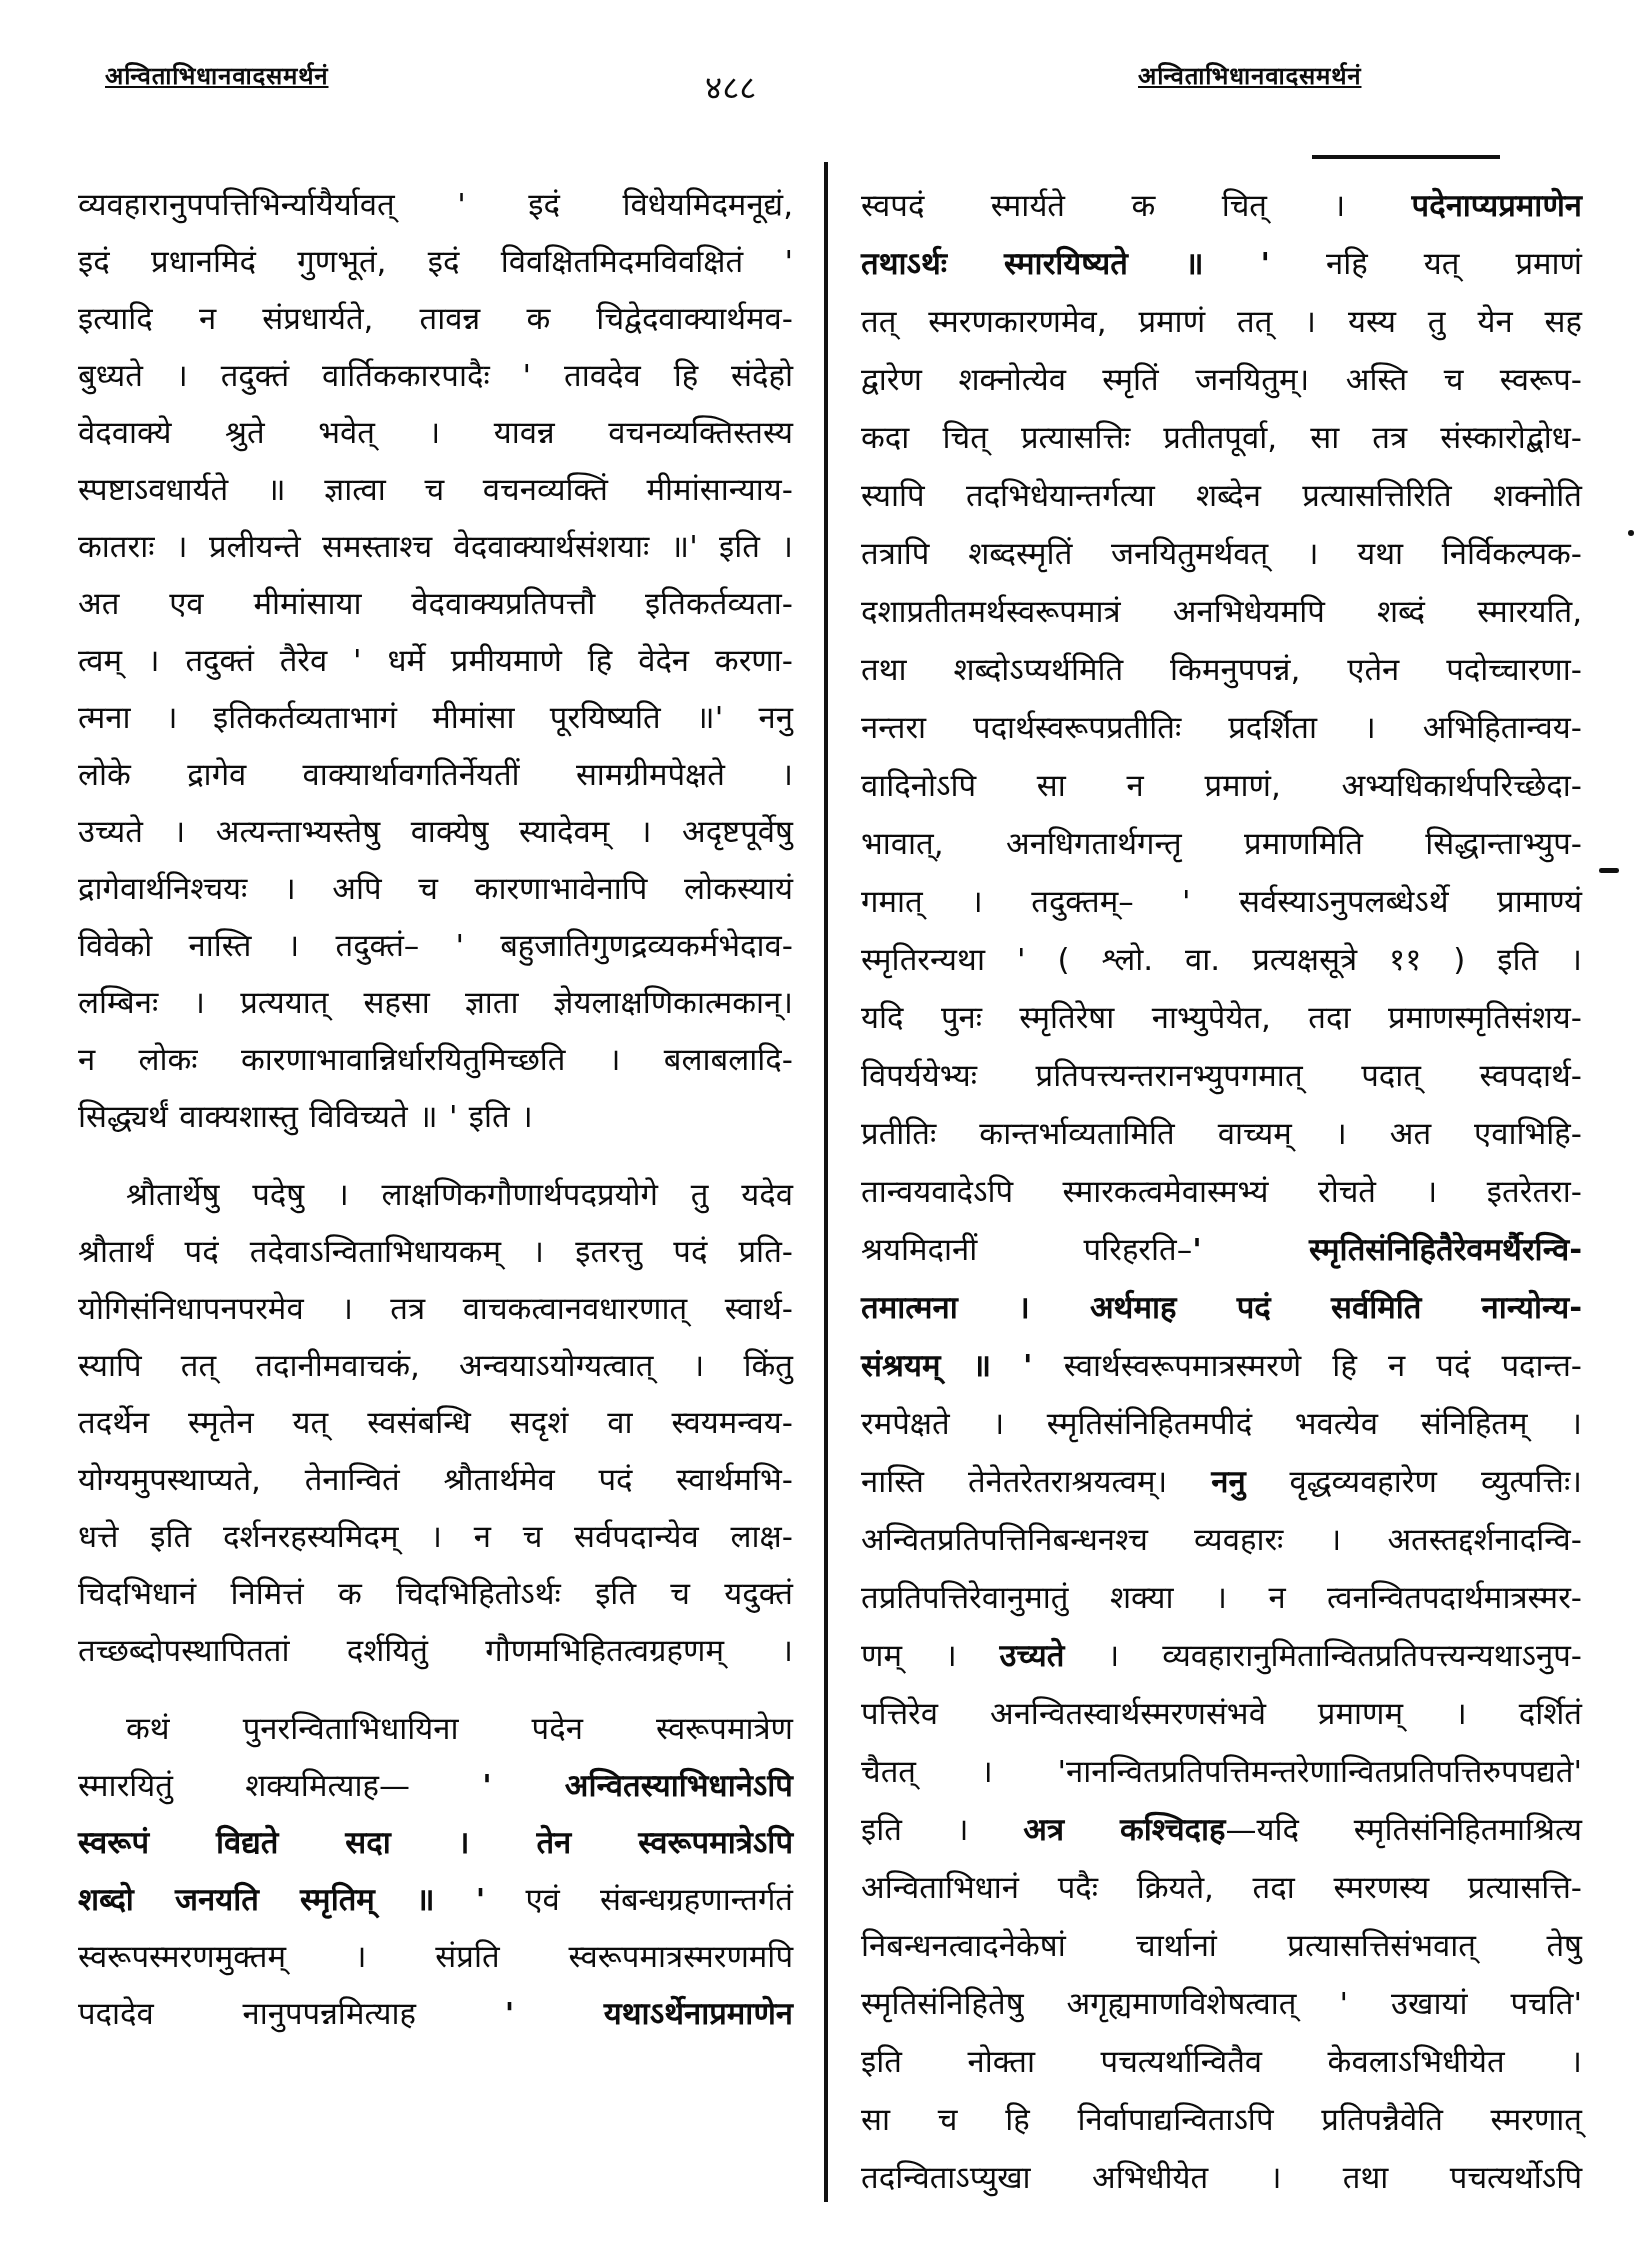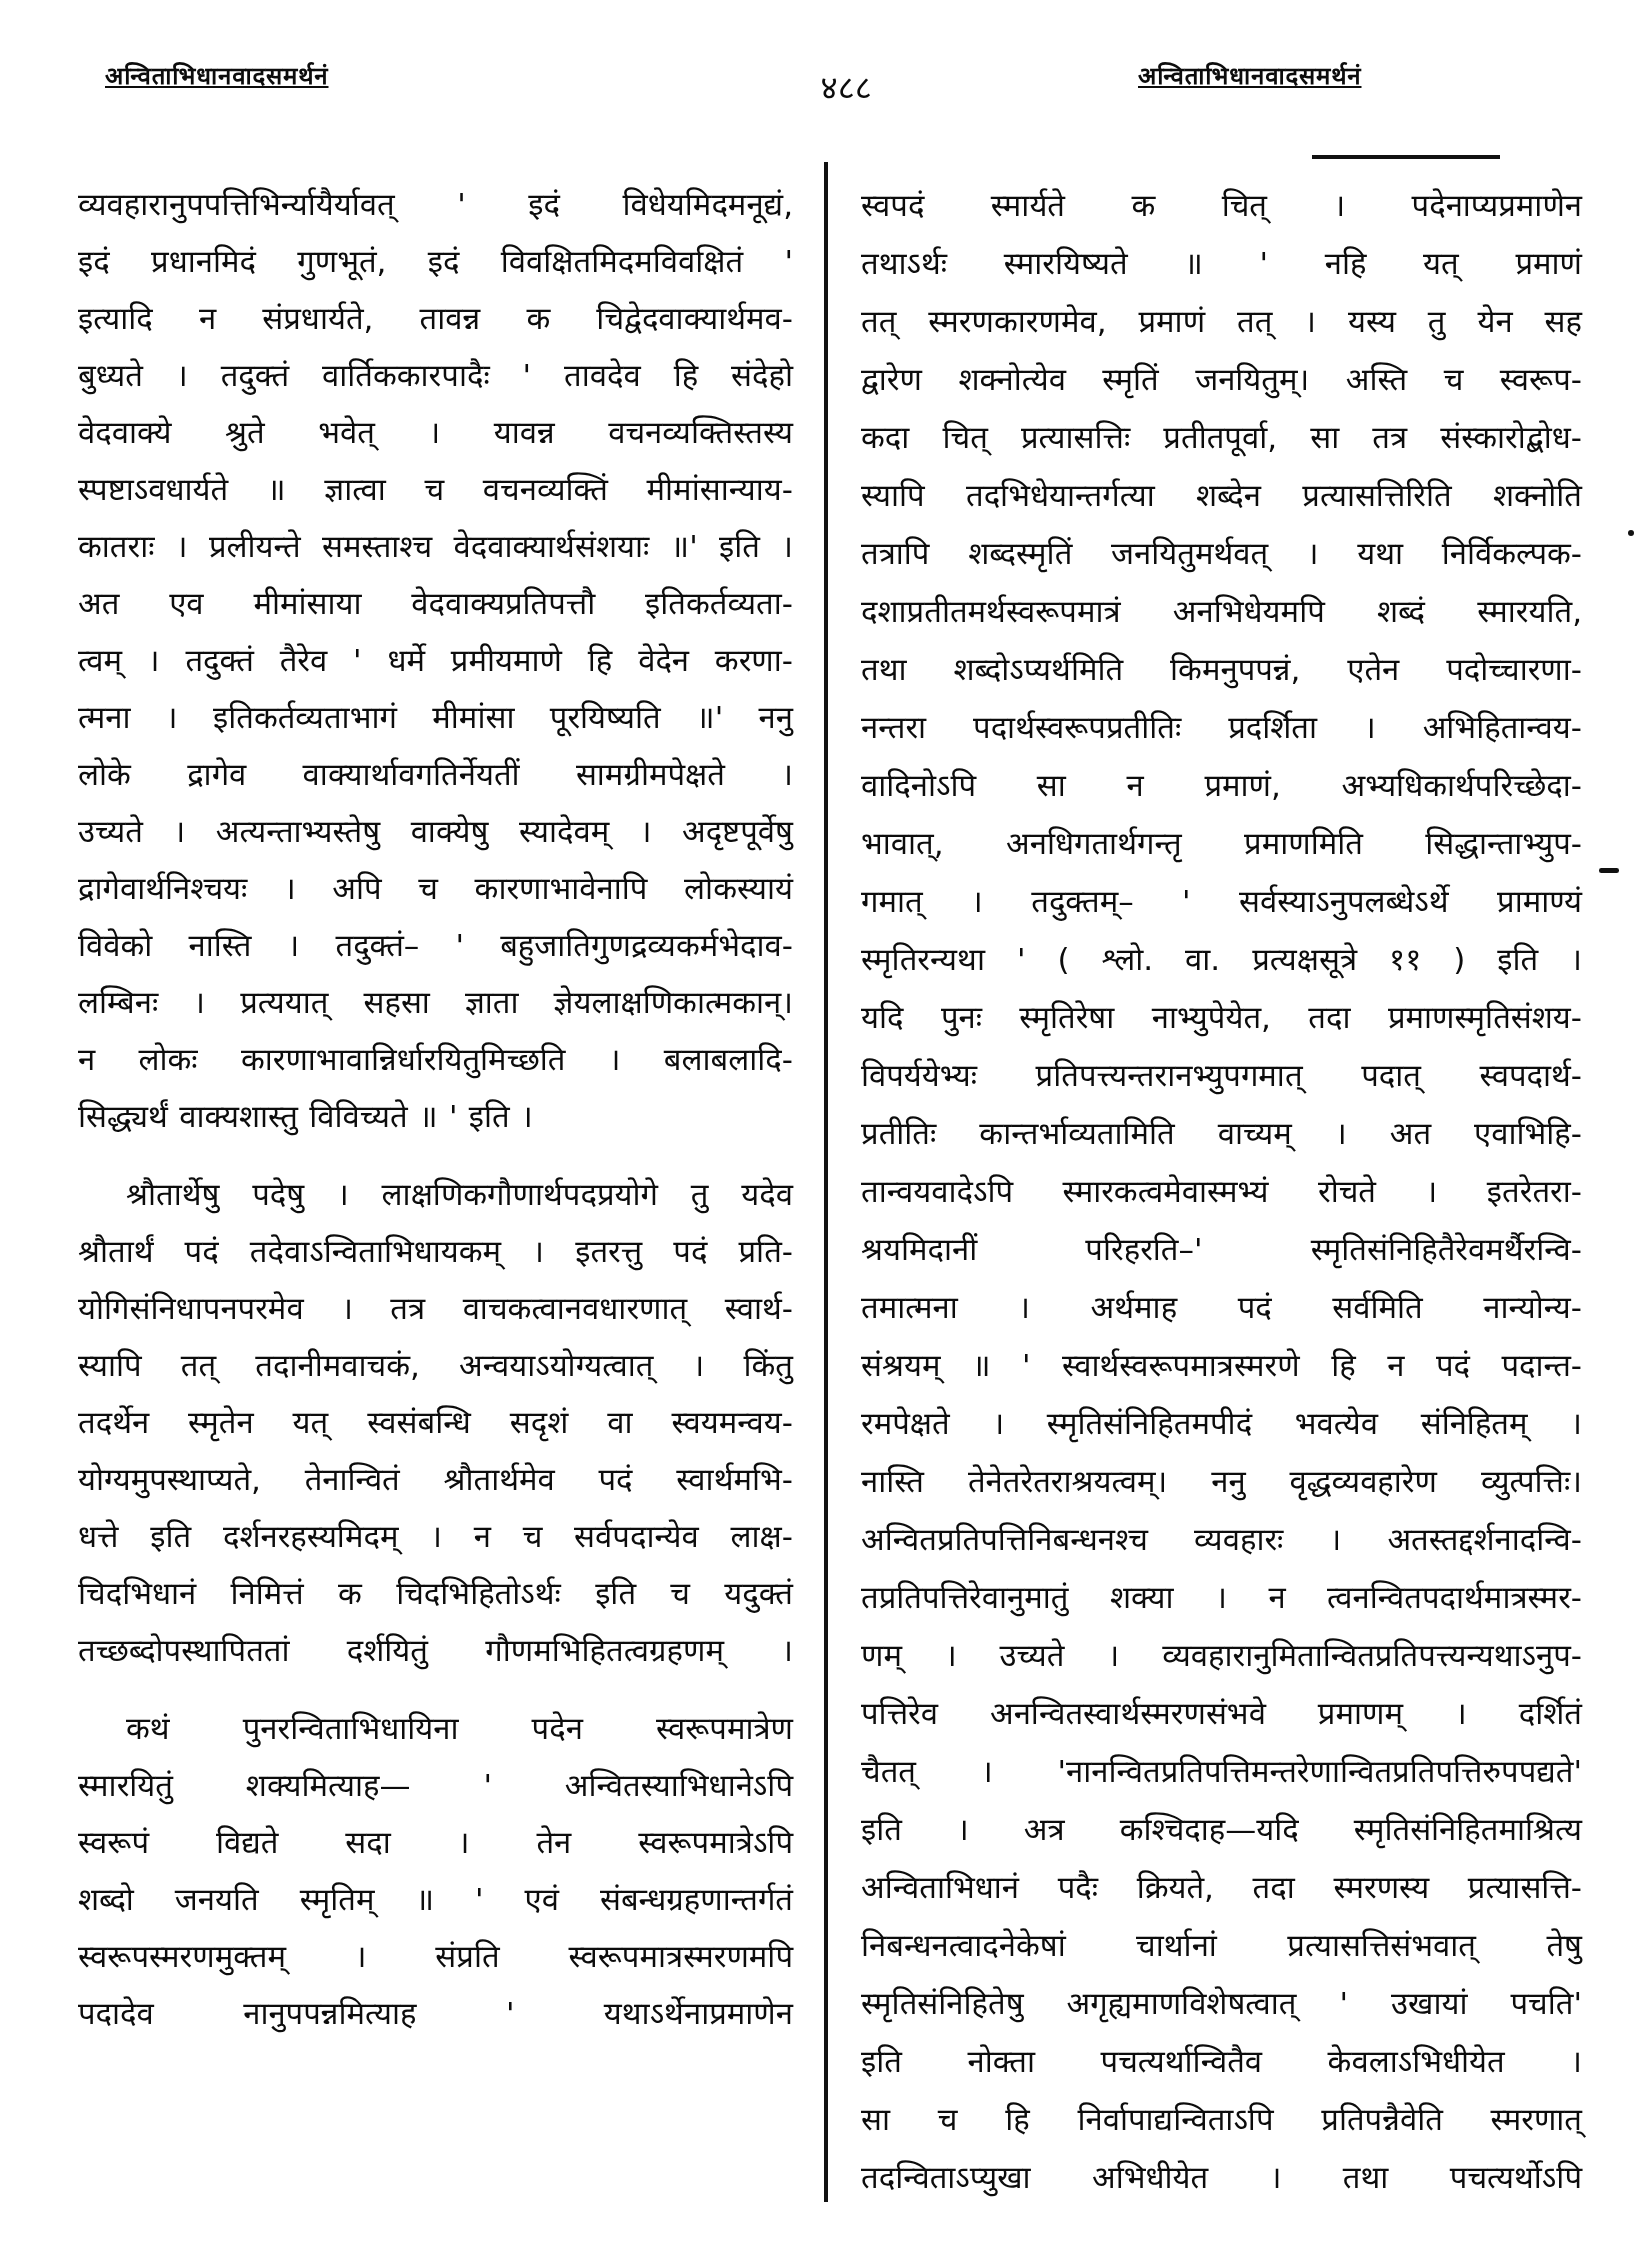--- a/index.html
+++ b/index.html
@@ -10,39 +10,39 @@
     overflow:hidden;
   }
   .running-head{
     position:absolute;top:58px;
     font-size:24px;font-weight:700;letter-spacing:0.8px;white-space:nowrap;text-decoration:underline;
   }
   #head-left{left:105px;}
   #head-right{left:1138px;}
   #page-number{
     position:absolute;top:64px;left:705px;width:167px;
-    text-align:right;font-size:33px;font-weight:400;
+    text-align:left;font-size:33px;font-weight:400;
   }
   .column{
     position:absolute;top:165px;
     font-size:31px;
   }
   #col-left{left:67px;width:737px;line-height:57px;}
   #col-right{left:850px;width:743px;line-height:58px;}
   .para{margin:11px;}
   .para + .para{margin-top:21px;}
   .para.indent .line:first-child{text-indent:48px;}
   .line{
     text-align:justify;
     -moz-text-align-last:justify;
     text-align-last:justify;
     word-spacing:1.5px;
   }
   .line.flush{text-align-last:left;}
-  .b{font-weight:400;}
+  .b{font-weight:700;}
   #column-divider{
     position:absolute;left:824px;top:162px;width:3.8px;height:2040px;
     background:#111;
   }
   .artifact{position:absolute;background:#111;}
   #artifact-topbar{left:1312px;top:155px;width:188px;height:3.8px;}
   #artifact-margin-dash{left:1599px;top:868px;width:19.7px;height:4.5px;border-radius:2.3px;}
   #artifact-margin-dot{left:1628px;top:530px;width:6px;height:6px;border-radius:50%;}
 </style>
 </head>

